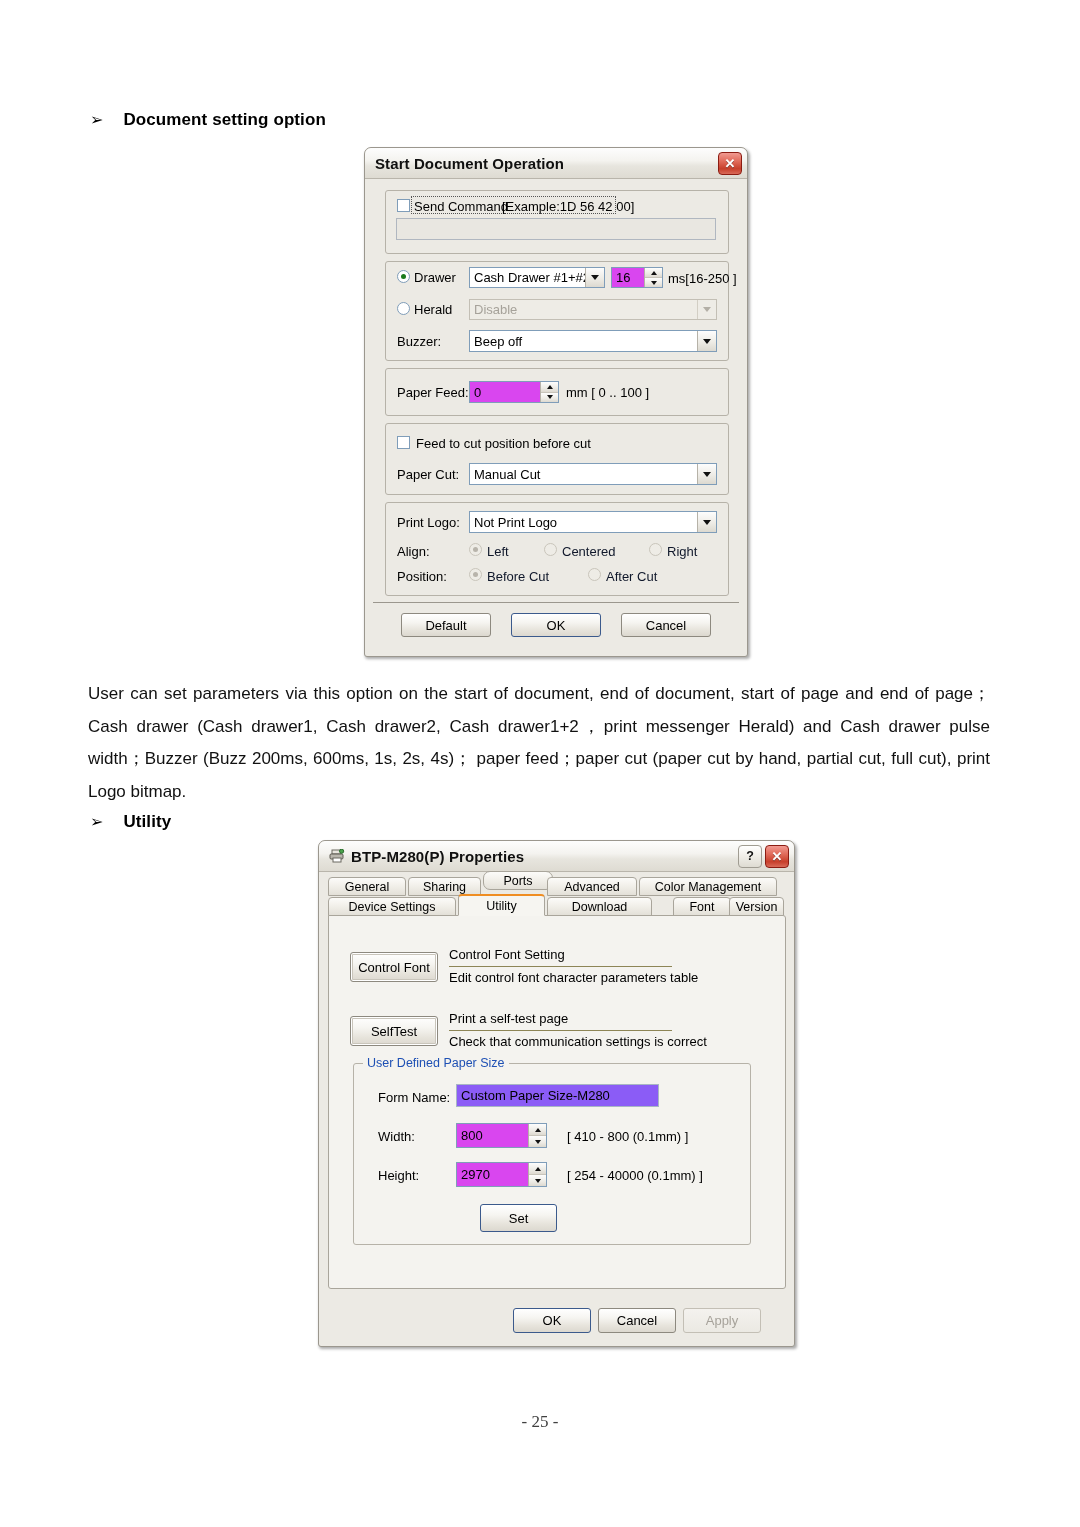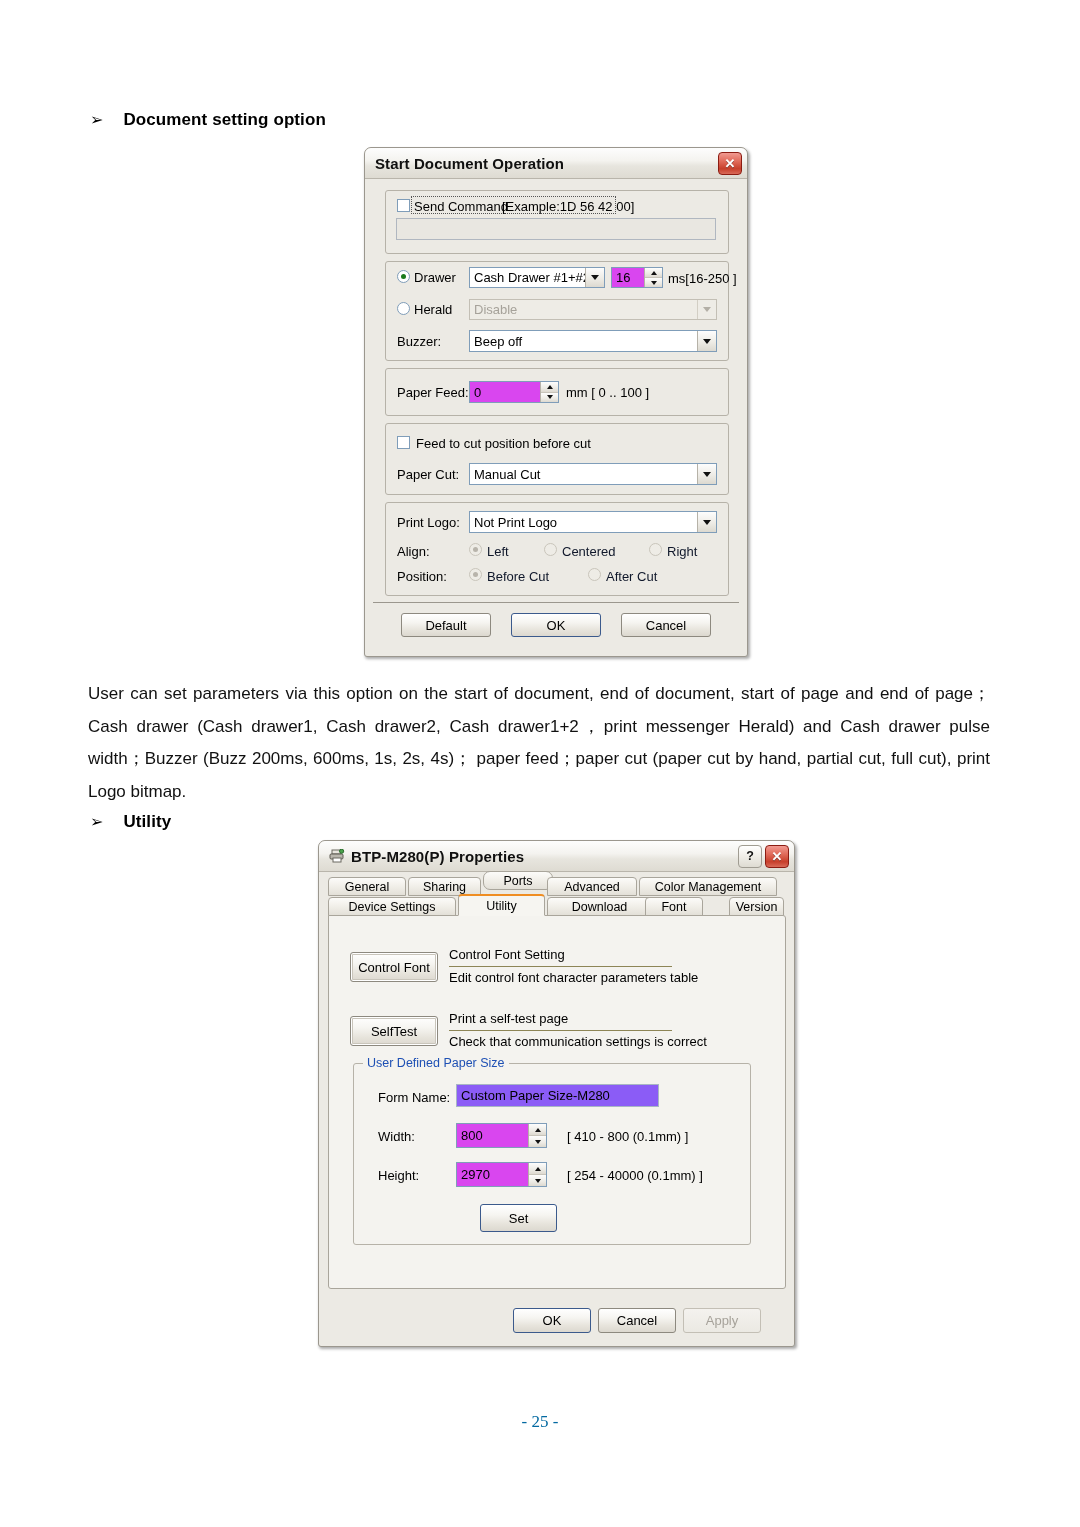--- a/index.html
+++ b/index.html
@@ -67,21 +67,21 @@
   }
   #par-document { left: 88px; top: 678px; width: 902px; }
   #par-utility  { left: 88px; top: 1352px; width: 902px; }
 
   .page-num {
     position: absolute;
     left: 0; right: 0; top: 1412px;
     text-align: center;
     font-family: "Liberation Serif", serif;
     font-size: 17px;
-    color: #0369a1;
+    color: #404040;
   }
 
   
   .win {
     position: absolute;
     background: #eceae4;
     border: 1px solid #9b978e;
     border-radius: 7px 7px 3px 3px;
     box-shadow: 1.5px 2px 3px rgba(0,0,0,.33);
     font-size: 12.5px;
@@ -472,21 +472,21 @@
 
       <div class="tab" style="left:9px;  top:6px;  width:78px;">General</div>
       <div class="tab" style="left:89px; top:6px;  width:73px;">Sharing</div>
       <div class="tab" style="left:164px;top:0;  width:70px;border-radius:7px;">Ports</div>
       <div class="tab" style="left:228px;top:6px;  width:90px;">Advanced</div>
       <div class="tab" style="left:320px;top:6px;  width:138px;">Color Management</div>
 
       <div class="tab" style="left:9px;  top:26px; width:128px;">Device Settings</div>
       <div class="tab active" style="left:139px;top:23px; width:87px;">Utility</div>
       <div class="tab" style="left:228px;top:26px; width:105px;">Download</div>
-      <div class="tab" style="left:326px;top:26px; width:58px;">Font</div>
+      <div class="tab" style="left:354px;top:26px; width:58px;">Font</div>
       <div class="tab" style="left:410px;top:26px; width:55px;">Version</div>
 
       <div class="tabpanel" style="left:9px; top:44px; width:456px; height:372px;"></div>
 
       <div class="btn focusdots" style="left:31px; top:81px; width:88px; height:30px;">Control Font</div>
       <div class="lbl" style="left:130px; top:76px;">Control Font Setting</div>
       <div class="sep-line" style="left:130px; top:95px; width:223px;"></div>
       <div class="lbl" style="left:130px; top:99px;">Edit control font character parameters table</div>
 
       <div class="btn focusdots" style="left:31px; top:145px; width:88px; height:30px;">SelfTest</div>

